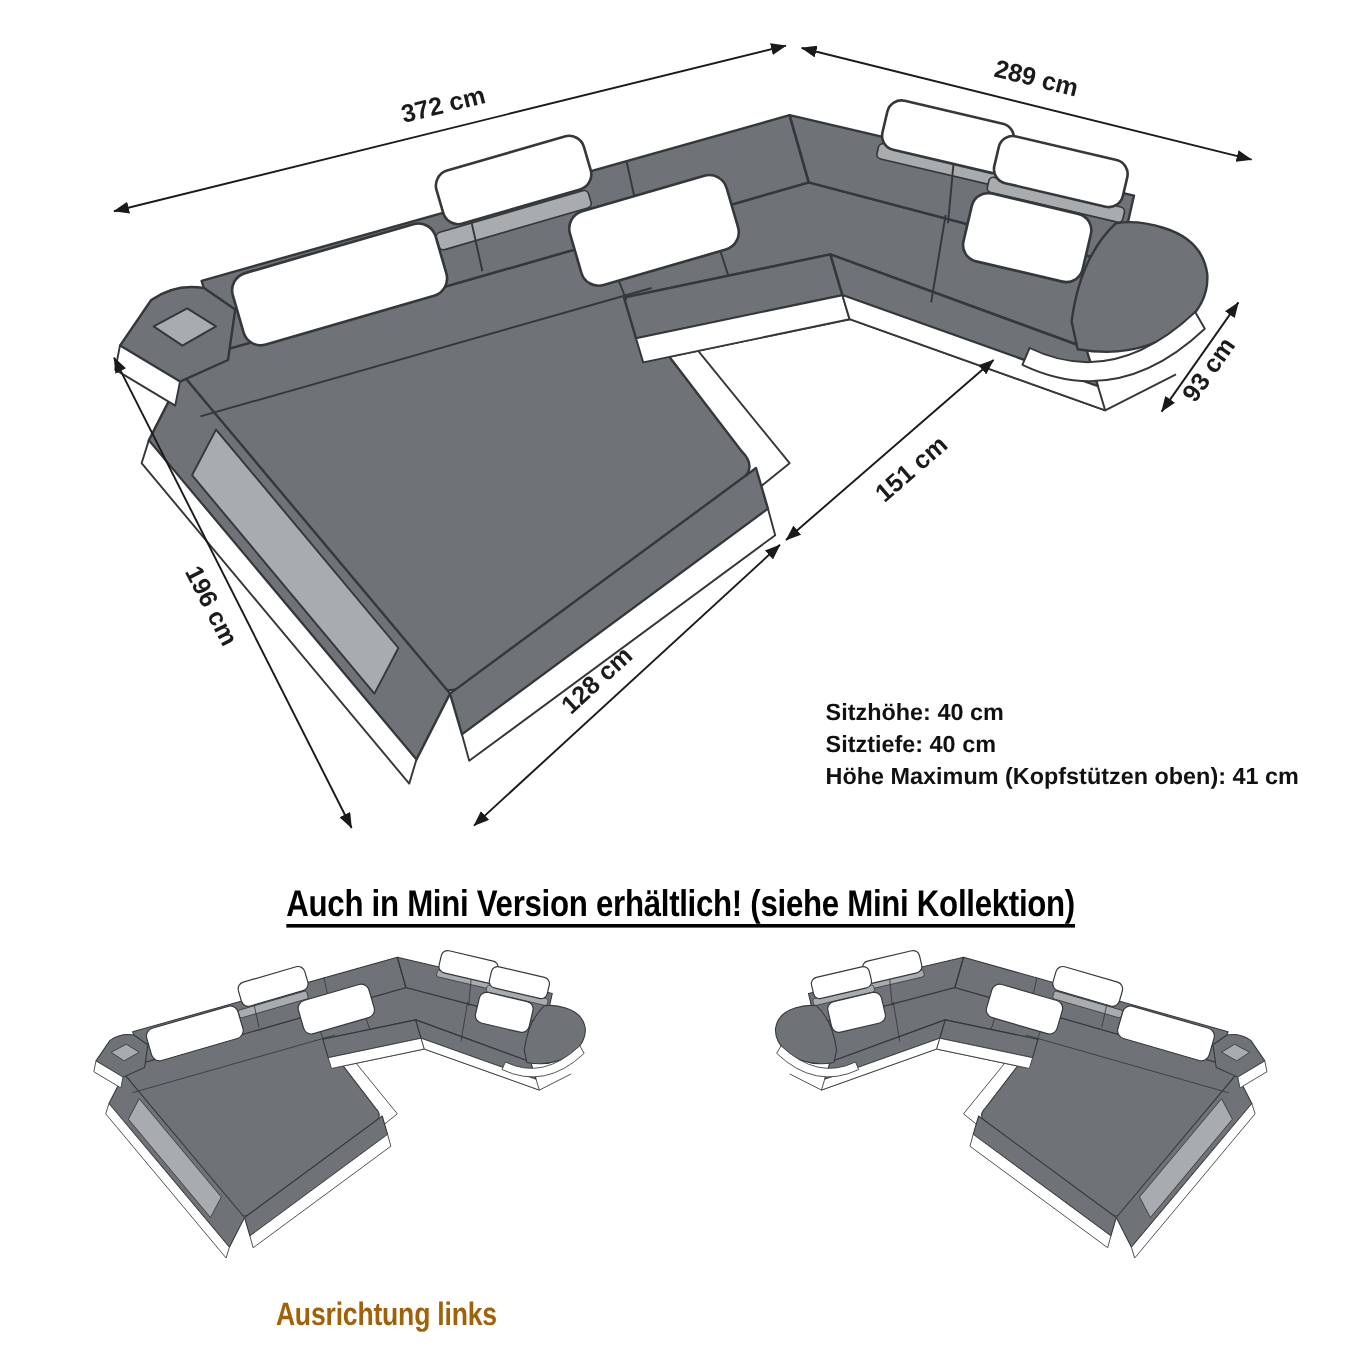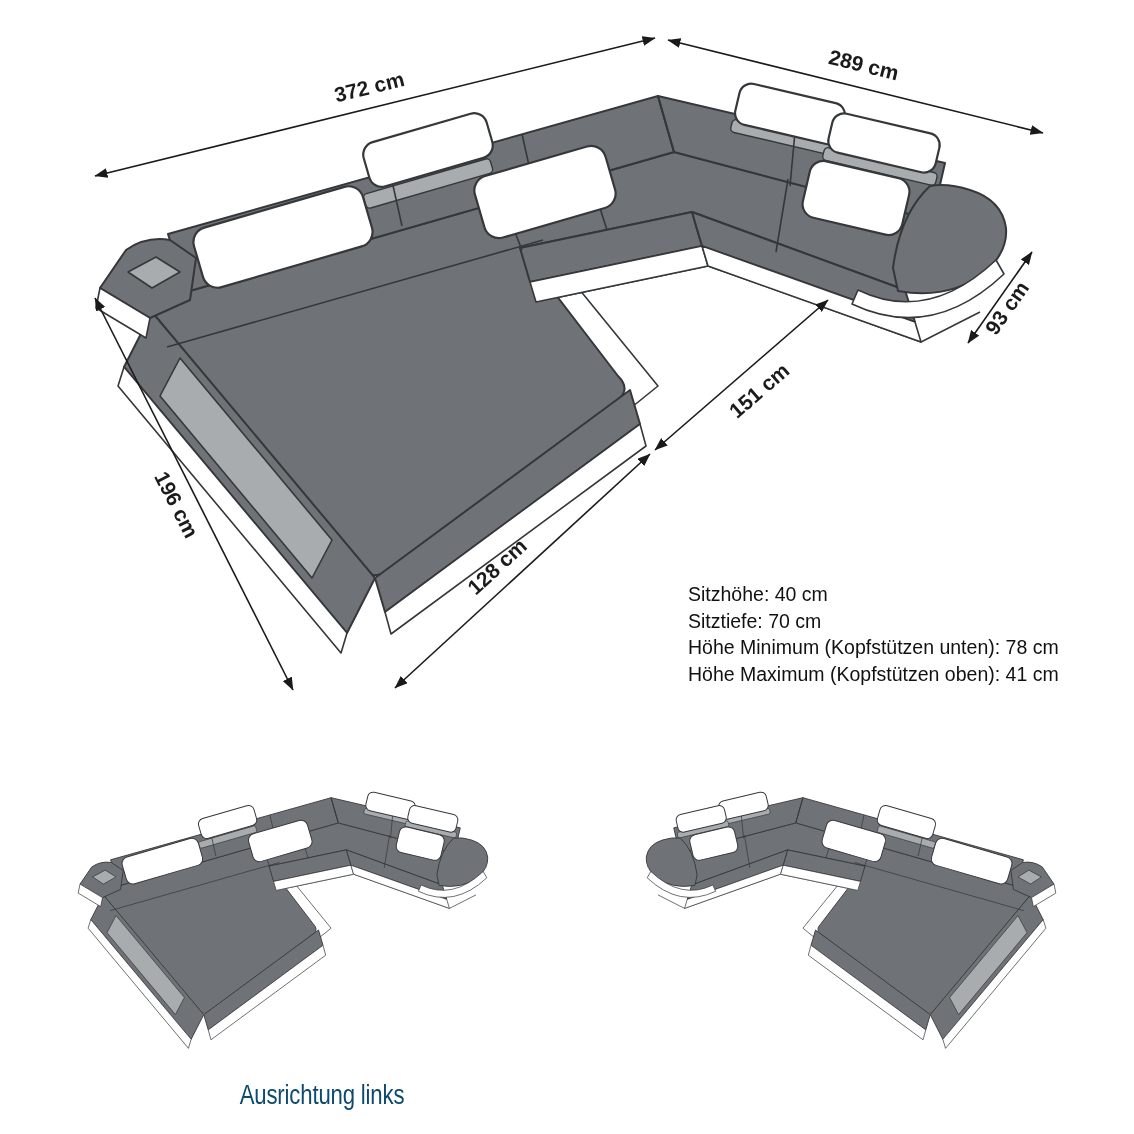--- a/index.html
+++ b/index.html
@@ -14,21 +14,21 @@
   .dimlabel{
     font-family:"Liberation Sans",sans-serif;
     font-size:21px;
     font-weight:700;
     fill:#1b1b1b;
   }
   .specs{
     position:absolute;
     left:688px;top:581px;
     font-size:19.5px;
-    font-weight:400;
+    font-weight:700;
     color:#111;
     line-height:26.5px;
     white-space:nowrap;
   }
   .mini-heading{
     position:absolute;
     left:0;top:735px;
     width:100%;
     text-align:center;
   }
@@ -42,22 +42,22 @@
     letter-spacing:-0.3px;
     text-decoration:underline;
     text-decoration-thickness:3px;
     text-underline-offset:7px;
     white-space:nowrap;
   }
   .orient-label{
     position:absolute;
     top:1080px;
     font-size:27px;
-    font-weight:400;
-    color:#0c4a6e;
+    font-weight:700;
+    color:#a16207;
     white-space:nowrap;
   }
   .orient-label span{
     display:inline-block;
     transform:scaleX(0.82);
     transform-origin:center;
     letter-spacing:-0.2px;
   }
   .orient-left{left:322px;transform:translateX(-50%);}
   .orient-right{left:812px;transform:translateX(-50%);}
@@ -157,23 +157,25 @@
       <text class="dimlabel" x="170" y="508" text-anchor="middle" transform="rotate(63 170 508)">196 cm</text>
       <text class="dimlabel" x="502" y="572" text-anchor="middle" transform="rotate(-42.5 502 572)">128 cm</text>
     </g>
 
     <use href="#sofa-shape" transform="translate(35,754.5) scale(0.45)"></use>
     <use href="#sofa-shape" transform="translate(1099,754.5) scale(-0.45,0.45)"></use>
   </svg>
 
   <div class="specs">
     <div>Sitzhöhe: 40 cm</div>
-    <div>Sitztiefe: 70 cm</div>
-    <div>Höhe Minimum (Kopfstützen unten): 78 cm</div>
+    <div>Sitztiefe: 40 cm</div>
     <div>Höhe Maximum (Kopfstützen oben): 41 cm</div>
   </div>
 
+  <div class="mini-heading">
+    <span>Auch in Mini Version erhältlich! (siehe Mini Kollektion)</span>
+  </div>
 
   <div class="orient-label orient-left">
     <span>Ausrichtung links</span>
   </div>
 
 </div>
 
 </body></html>

